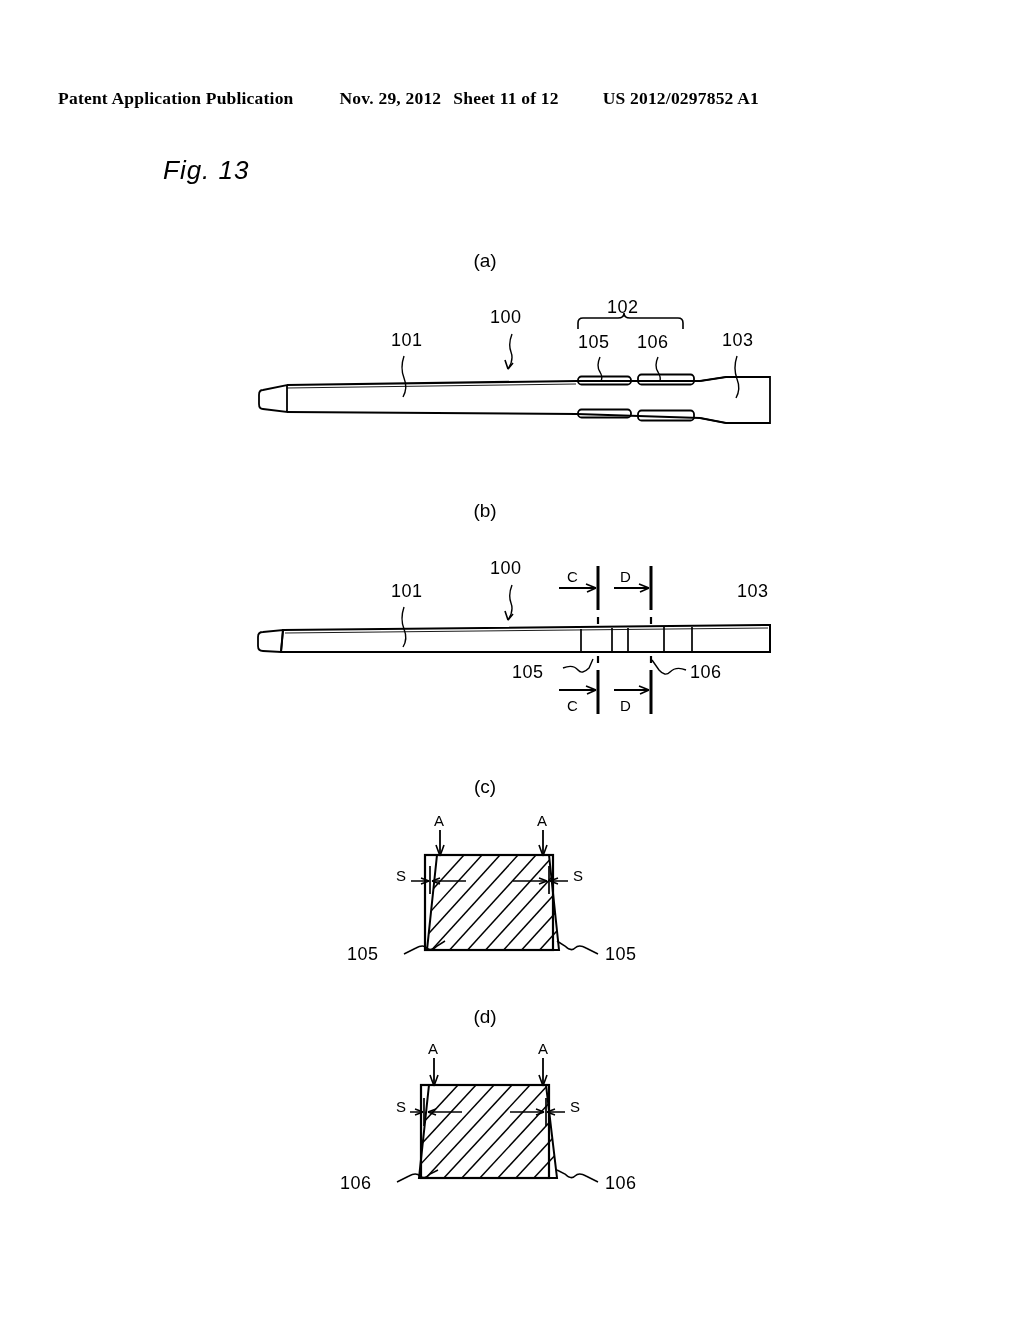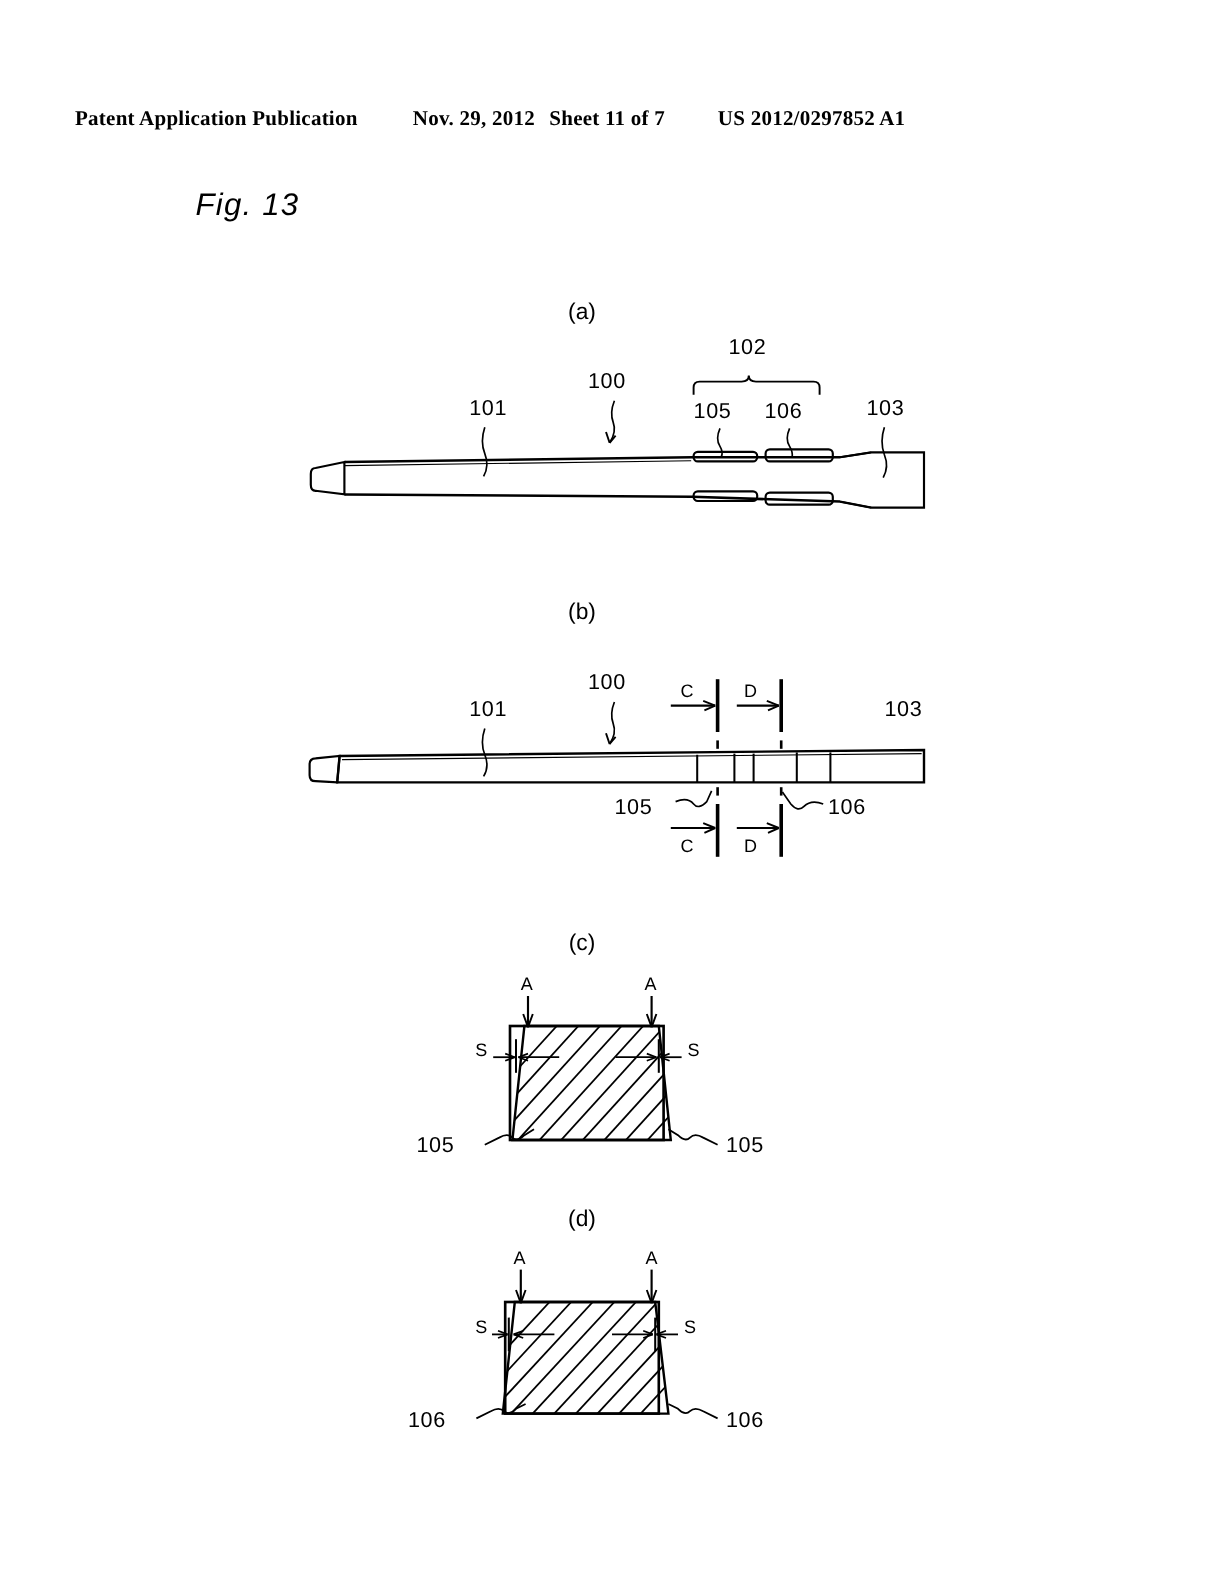--- a/index.html
+++ b/index.html
@@ -50,31 +50,31 @@
   .ln{fill:none;stroke:#000;}
 </style>
 </head>
 <body>
 
 <div class="sheet">
 
   <div class="hdr">
     <span class="h-pub">Patent Application Publication</span>
     <span class="h-date">Nov. 29, 2012</span>
-    <span class="h-sheet">Sheet 11 of 7</span>
+    <span class="h-sheet">Sheet 11 of 12</span>
     <span class="h-num">US 2012/0297852 A1</span>
   </div>
 
   <div class="figtitle">Fig. 13</div>
 
   <div class="panel-label" style="left:455px;top:250px;">(a)</div>
 
   <div class="ref" style="left:391px;top:330px;">101</div>
   <div class="ref" style="left:490px;top:307px;">100</div>
-  <div class="ref" style="left:607px;top:279px;">102</div>
+  <div class="ref" style="left:607px;top:297px;">102</div>
   <div class="ref" style="left:578px;top:332px;">105</div>
   <div class="ref" style="left:637px;top:332px;">106</div>
   <div class="ref" style="left:722px;top:330px;">103</div>
 
   <svg width="1024" height="1320">
 
     <path class="ln" stroke-width="1.6" d="M578,329 L578,323 Q578,318 583,318 L618,318 Q624,318 624,313 Q624,318 630,318 L678,318 Q683,318 683,323 L683,329"></path>
 
     <path class="ln" stroke-width="1.8" d="M263,390 Q259,390 259,395 L259,404 Q259,409 263,409 L287,412 L287,385 Z"></path>
 

